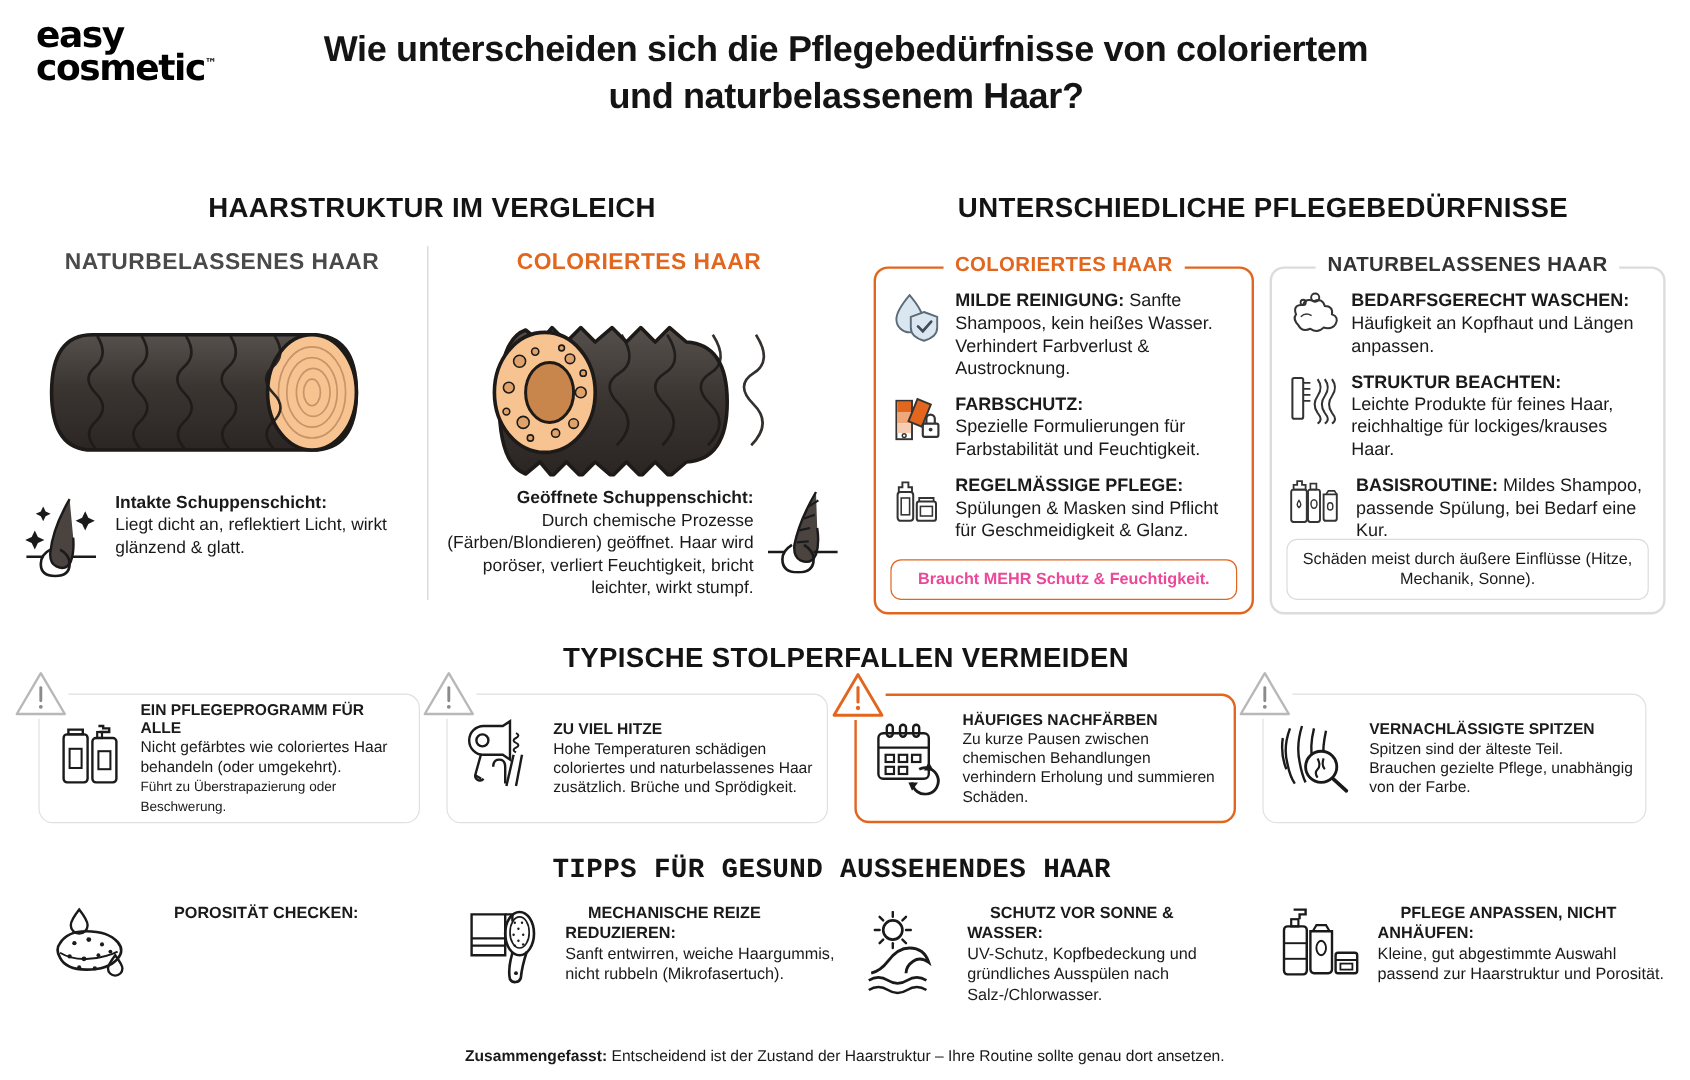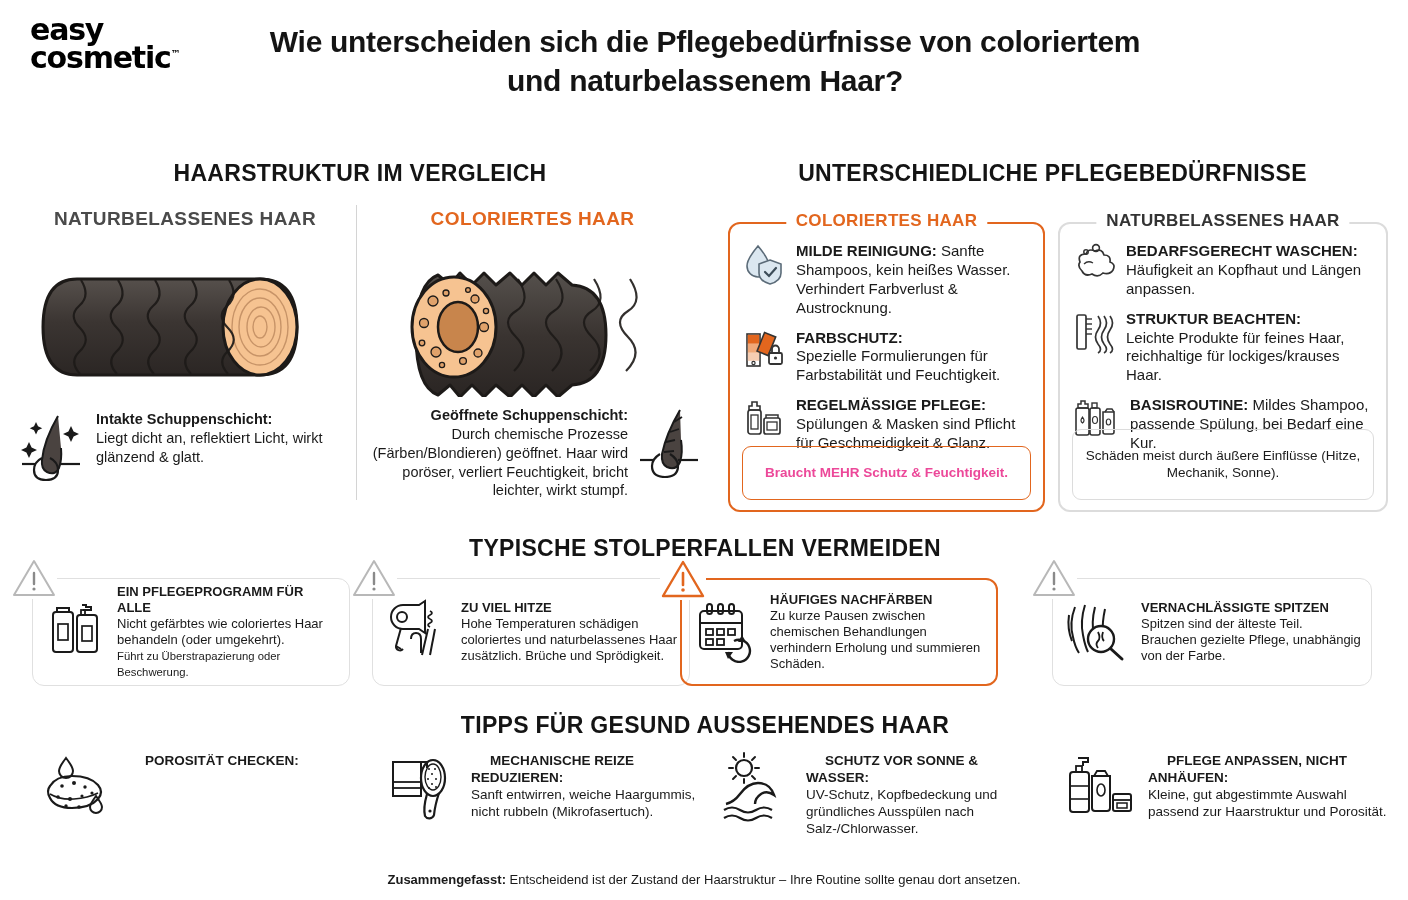--- a/index.html
+++ b/index.html
@@ -21,21 +21,21 @@
   .logo-line2 { position:relative; }
   .logo-tm { font-size:10px; vertical-align:super; letter-spacing:0; font-weight:bold; }
   .headline { position:absolute; left:240px; top:22px; width:930px; text-align:center;
      font-size:30px; font-weight:bold; line-height:1.3; color:#141414; letter-spacing:-0.3px; }
 
   
   .sec-title { position:absolute; font-size:23px; font-weight:bold; letter-spacing:0.3px; color:#141414; text-align:center; }
   #t-struktur { left:20px; top:160px; width:680px; }
   #t-pflege   { left:715px; top:160px; width:675px; }
   #t-stolper  { left:370px; top:535px; width:670px; }
-  #t-tipps    { left:370px; top:712px; width:670px; }
+  #t-tipps    { left:358px; top:712px; width:670px;font-family:Liberation Mono, monospace; }
 
   
   .struct-col { position:absolute; top:208px; }
   #col-natur { left:20px; width:330px; }
   #col-color { left:365px; width:335px; }
   .divider-v { position:absolute; left:356px; top:205px; width:1px; height:295px; background:#d4d4d4; }
   .col-head { text-align:center; font-size:19px; font-weight:bold; letter-spacing:0.4px; }
   .col-head.grey { color:#4a4a4a; }
   .col-head.orange { color:#e2661e; }
 
@@ -52,42 +52,42 @@
   #care-nat   { left:1058px; width:330px; height:290px; border:2px solid #dcdcdc; }
   .carebox-title { position:absolute; top:-13px; left:50%; transform:translateX(-50%);
       background:#fff; padding:0 10px; font-size:17px; font-weight:bold; letter-spacing:0.3px; white-space:nowrap; }
   .carebox-title.orange { color:#e2661e; }
   .carebox-title.grey { color:#333333; }
   .care-list { padding:18px 12px 0 12px; display:flex; flex-direction:column; gap:11px; }
   .care-item { display:flex; gap:10px; align-items:flex-start; }
   .care-txt { font-size:15px; line-height:1.26; }
   .care-txt b { font-weight:bold; }
   .care-foot { position:absolute; left:12px; right:12px; bottom:10px; border-radius:9px; text-align:center;
-      padding:17px 4px; font-size:13.5px; line-height:1.3; font-weight:bold; }
+      padding:7px 4px; font-size:13.5px; line-height:1.3; font-weight:bold; }
   #foot-color { border:1.5px solid #e2661e; color:#ec4899; }
   #foot-nat { border:1.5px solid #dcdcdc; color:#1a1a1a; font-weight:normal; font-size:13.5px; }
 
   
   .pitfall { position:absolute; top:578px; height:108px; border-radius:12px; border:1.5px solid #e0e0e0; }
   .pitfall.accent { border-color:#e2661e; border-width:2px; }
   #p1 { left:32px;  width:318px; }
   #p2 { left:372px; width:318px; }
-  #p3 { left:680px; width:318px; }
+  #p3 { left:712px; width:318px; }
   #p4 { left:1052px;width:320px; }
   .warn-badge { position:absolute; left:-22px; top:-22px; width:46px; height:42px; background:#fff; }
   .pit-inner { display:flex; gap:10px; align-items:center; height:100%; padding:6px 10px 6px 12px; }
   .pit-txt { font-size:13px; line-height:1.22; }
   .pit-txt b { font-weight:bold; }
   .pit-small { font-size:11.3px; }
 
   
   .tip { position:absolute; top:752px; display:flex; gap:12px; align-items:flex-start; }
   #g1 { left:40px;  width:320px; }
   #g2 { left:385px; width:320px; }
-  #g3 { left:720px; width:320px; }
+  #g3 { left:720px; width:320px;align-items:center; }
   #g4 { left:1062px;width:326px; }
   .tip-txt { font-size:13.5px; line-height:1.26; }
   .tip-txt b { font-weight:bold;padding-left:19px; }
 
   
   .footer { position:absolute; left:0; top:872px; width:1408px; text-align:center; font-size:13px; color:#1a1a1a; }
   .footer b { font-weight:bold; }
 
   svg { display:block; }
 </style>

